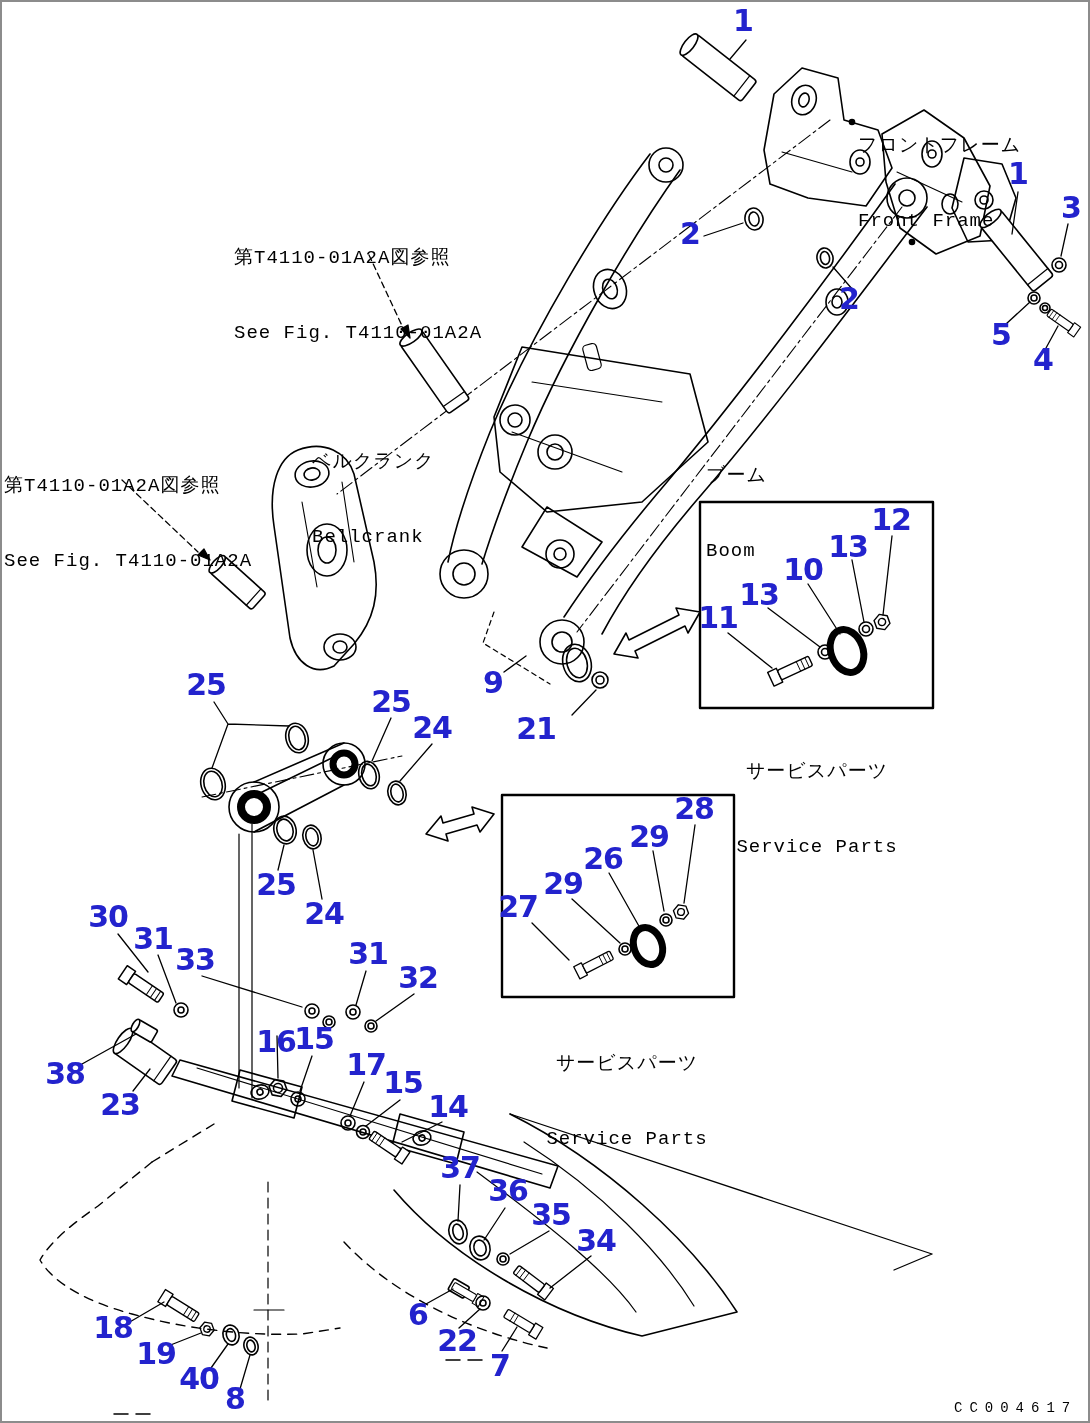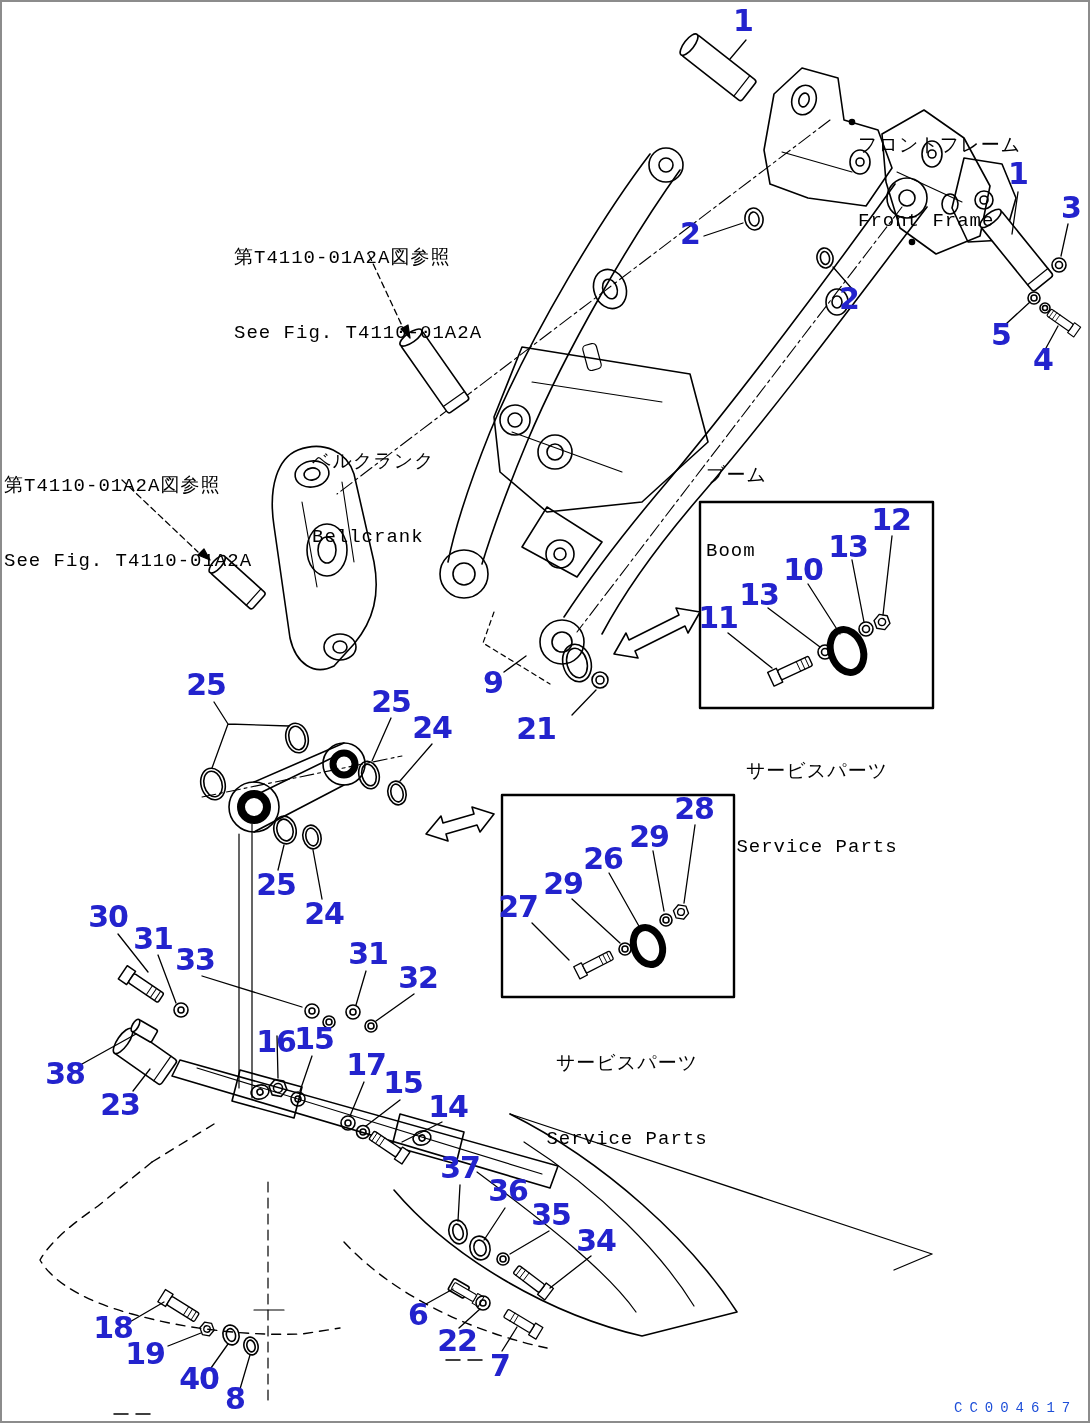--- a/index.html
+++ b/index.html
@@ -11,21 +11,21 @@
   }
   .stage svg{position:absolute;left:0;top:0;}
   .label{position:absolute;color:#000;line-height:1.32;white-space:pre;font-size:19px;letter-spacing:1px;font-family:Liberation Mono, monospace;}
   .label.center{text-align:center;}
   .callout{
     position:absolute;transform:translate(-50%,-50%);
     font-family:"DejaVu Sans","Liberation Sans",sans-serif;
     font-weight:bold;font-size:30px;letter-spacing:-1px;line-height:1;
     color:var(--accent,#2323cd);
   }
-  .code{position:absolute;left:952px;top:1398px;font-size:14px;letter-spacing:7px;color:#1d4ed8;}
+  .code{position:absolute;left:952px;top:1398px;font-size:14px;letter-spacing:7px;color:#000000;}
 </style>
 </head>
 <body>
 
 <div class="stage">
 
 <svg width="1090" height="1423" viewBox="0 0 1090 1423">
   <g stroke="#000" fill="none" stroke-width="1.6" stroke-linecap="round" stroke-linejoin="round">
 
     <g stroke-width="1.1" stroke-dasharray="14 4 3 4">
@@ -464,18 +464,18 @@
       <span class="callout" style="left: 401px; top: 1081px;">15</span>
       <span class="callout" style="left: 446px; top: 1105px;">14</span>
       <span class="callout" style="left: 458px; top: 1166px;">37</span>
       <span class="callout" style="left: 506px; top: 1189px;">36</span>
       <span class="callout" style="left: 549px; top: 1213px;">35</span>
       <span class="callout" style="left: 594px; top: 1239px;">34</span>
       <span class="callout" style="left: 416px; top: 1313px;">6</span>
       <span class="callout" style="left: 455px; top: 1339px;">22</span>
       <span class="callout" style="left: 498px; top: 1364px;">7</span>
       <span class="callout" style="left: 111px; top: 1326px;">18</span>
-      <span class="callout" style="left: 143px; top: 1352px;">19</span>
+      <span class="callout" style="left: 154px; top: 1352px;">19</span>
       <span class="callout" style="left: 197px; top: 1377px;">40</span>
       <span class="callout" style="left: 233px; top: 1397px;">8</span>
     </div>
 
 </div>
 
 </body></html>

